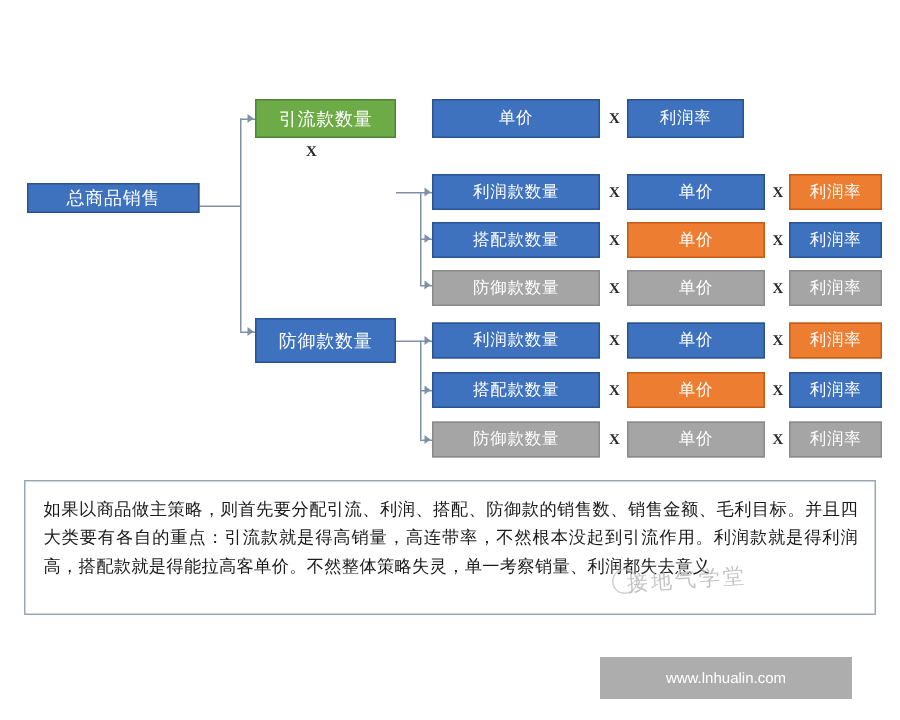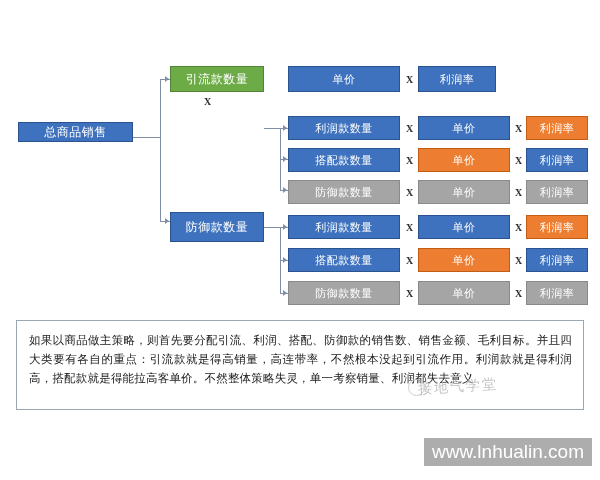--- a/index.html
+++ b/index.html
@@ -24,25 +24,25 @@
     color: #ffffff;
     font-size: 17px;
     letter-spacing: .3px;
     display: flex; align-items: center;
     padding-left: 8px;
   }
 
   
   .wm {
     position: absolute;
-    left: 424px; top: 438px;
+    left: 400px; top: 438px;
     width: 168px; height: 28px;
     background: #adadad;
     color: #ffffff;
-    font-size: 19px;
+    font-size: 10px;
     display: flex; align-items: center; justify-content: center;
   }
   .wm-cn {
     position: absolute;
     left: 418px; top: 378px;
     font-size: 14px;
     color: #b9b9b9;
     transform: rotate(-4deg);
     letter-spacing: 2px;
     white-space: nowrap;

